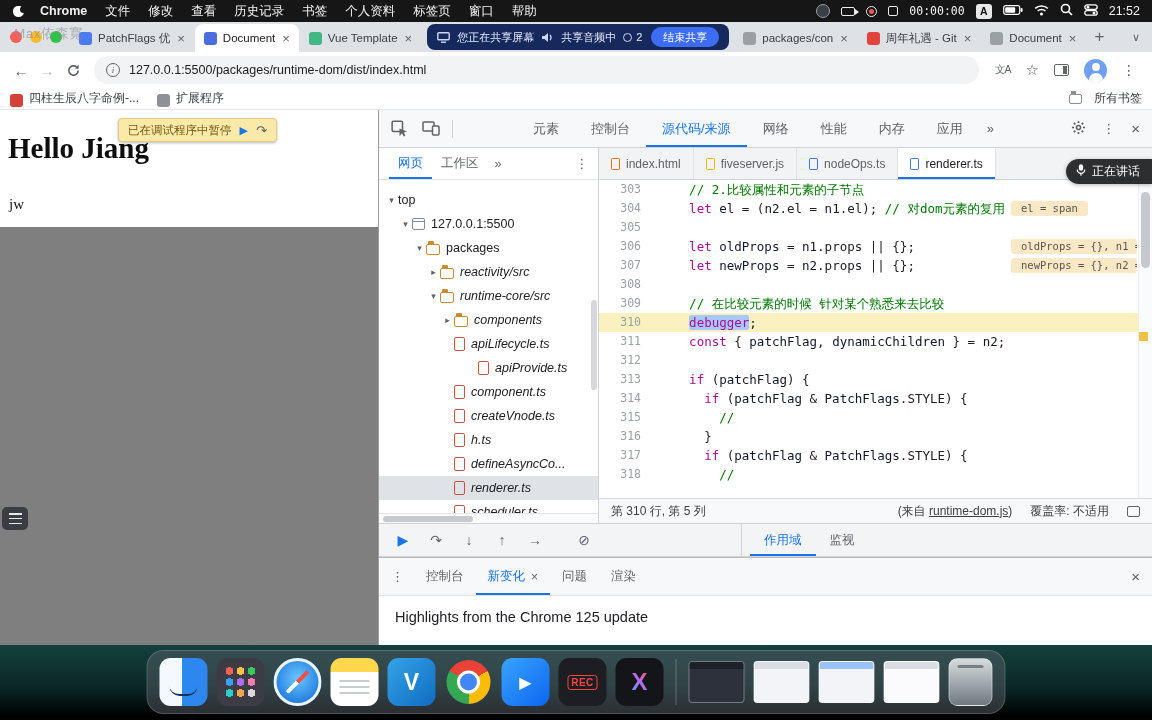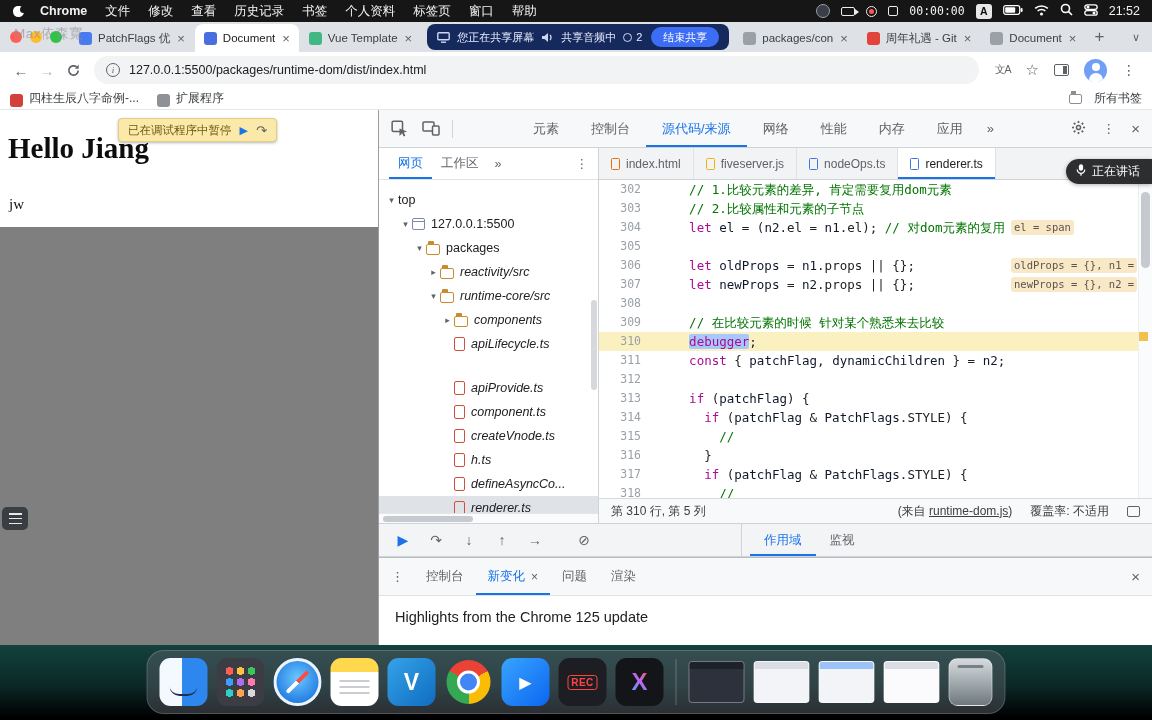--- a/index.html
+++ b/index.html
@@ -135,21 +135,21 @@
   .dt-code{position:absolute;top:32px;left:0;right:0;height:318px;overflow:hidden;font-family:"DejaVu Sans Mono","Liberation Mono",monospace;background:#fff}
   .code-line{display:flex;height:19px;line-height:19px;white-space:pre;position:relative}
   .code-line.exec{background:#fbf0c0}
   .line-num{flex:0 0 60px;text-align:right;padding-right:18px;color:#9aa0a6;font-size:11.5px}
   .line-content{font-size:12.5px;color:#202124}
   .tok-kw{color:#aa0d91}
   .tok-cmt{color:#007400}
   .tok-var{color:#0f172a}
   .tok-pln{color:#202124}
   .exec-tok{background:#a8c7fa;border-radius:2px}
-  .eval-badge{position:absolute;left:412px;top:2px;height:15px;line-height:15px;background:#f8e8c5;color:#5c5450;font-size:10.5px;padding:0 3px;border-radius:3px;max-width:126px;overflow:hidden;white-space:pre}
+  .eval-badge{position:absolute;left:412px;top:2px;height:15px;line-height:15px;background:#f8e8c5;color:#5c5450;font-size:10.5px;padding:0 10px;border-radius:3px;max-width:126px;overflow:hidden;white-space:pre}
 
   .ed-scroll{position:absolute;right:0;top:32px;height:318px;width:14px;background:#fafbfc;border-left:1px solid #eceef0}
   .ed-thumb{position:absolute;left:2px;right:2px;top:12px;height:76px;background:#c6c9cd;border-radius:5px}
   .ed-marker{position:absolute;left:0;right:4px;top:152px;height:9px;background:#f2c14c}
 
   .ed-status{position:absolute;left:0;right:0;bottom:0;height:25px;background:#f8f9fa;border-top:1px solid #d8dade;display:flex;align-items:center;font-size:12px;color:#3c4043;padding:0 12px;gap:18px;white-space:nowrap}
   .ed-status .spacer{flex:1}
   .status-link{text-decoration:underline}
   .status-icon{width:13px;height:11px;border:1.3px solid #5f6368;border-radius:2px;display:inline-block}
 
@@ -452,21 +452,21 @@
               <div class="tree-row" style="padding-left: 62px;">
                 <span class="tree-exp">▸</span>
                 <span class="tree-ico ico-folder"></span>
                 <span class="tree-label italic">components</span>
               </div>
               <div class="tree-row" style="padding-left: 62px;">
                 <span class="tree-exp"></span>
                 <span class="tree-ico ico-file"></span>
                 <span class="tree-label italic">apiLifecycle.ts</span>
               </div>
-              <div class="tree-row" style="padding-left: 62px; margin-top: 20px;">
+              <div class="tree-row" style="padding-left: 86px;">
                 <span class="tree-exp"></span>
                 <span class="tree-ico ico-file"></span>
                 <span class="tree-label italic">apiProvide.ts</span>
               </div>
               <div class="tree-row" style="padding-left: 62px;">
                 <span class="tree-exp"></span>
                 <span class="tree-ico ico-file"></span>
                 <span class="tree-label italic">component.ts</span>
               </div>
               <div class="tree-row" style="padding-left: 62px;">
@@ -512,21 +512,20 @@
               <div class="ed-tab">
                 <span class="ed-ico" style="border-color: rgb(59, 120, 231);"></span>
                 <span>nodeOps.ts</span>
               </div>
               <div class="ed-tab active">
                 <span class="ed-ico" style="border-color: rgb(59, 120, 231);"></span>
                 <span>renderer.ts</span>
               </div>
             </div>
           <div id="code" class="dt-code">
-              <div class="code-line"><span class="line-num">302</span><span class="line-content"><span class="tok-pln">    </span><span class="tok-cmt">// 1.比较元素的差异, 肯定需要复用dom元素</span></span></div>
               <div class="code-line"><span class="line-num">303</span><span class="line-content"><span class="tok-pln">    </span><span class="tok-cmt">// 2.比较属性和元素的子节点</span></span></div>
               <div class="code-line"><span class="line-num">304</span><span class="line-content"><span class="tok-pln">    </span><span class="tok-kw">let</span><span class="tok-pln"> </span><span class="tok-var">el</span><span class="tok-pln"> = (</span><span class="tok-var">n2</span><span class="tok-pln">.el = </span><span class="tok-var">n1</span><span class="tok-pln">.el); </span><span class="tok-cmt">// 对dom元素的复用</span></span><span class="eval-badge">el = span</span></div>
               <div class="code-line"><span class="line-num">305</span><span class="line-content"></span></div>
               <div class="code-line"><span class="line-num">306</span><span class="line-content"><span class="tok-pln">    </span><span class="tok-kw">let</span><span class="tok-pln"> </span><span class="tok-var">oldProps</span><span class="tok-pln"> = </span><span class="tok-var">n1</span><span class="tok-pln">.props || {};</span></span><span class="eval-badge">oldProps = {}, n1 = {…</span></div>
               <div class="code-line"><span class="line-num">307</span><span class="line-content"><span class="tok-pln">    </span><span class="tok-kw">let</span><span class="tok-pln"> </span><span class="tok-var">newProps</span><span class="tok-pln"> = </span><span class="tok-var">n2</span><span class="tok-pln">.props || {};</span></span><span class="eval-badge">newProps = {}, n2 = {…</span></div>
               <div class="code-line"><span class="line-num">308</span><span class="line-content"></span></div>
               <div class="code-line"><span class="line-num">309</span><span class="line-content"><span class="tok-pln">    </span><span class="tok-cmt">// 在比较元素的时候 针对某个熟悉来去比较</span></span></div>
               <div class="code-line exec"><span class="line-num">310</span><span class="line-content"><span class="tok-pln">    </span><span class="tok-kw exec-tok">debugger</span><span class="tok-pln">;</span></span></div>
               <div class="code-line"><span class="line-num">311</span><span class="line-content"><span class="tok-pln">    </span><span class="tok-kw">const</span><span class="tok-pln"> { </span><span class="tok-var">patchFlag</span><span class="tok-pln">, </span><span class="tok-var">dynamicChildren</span><span class="tok-pln"> } = </span><span class="tok-var">n2</span><span class="tok-pln">;</span></span></div>
               <div class="code-line"><span class="line-num">312</span><span class="line-content"></span></div>

